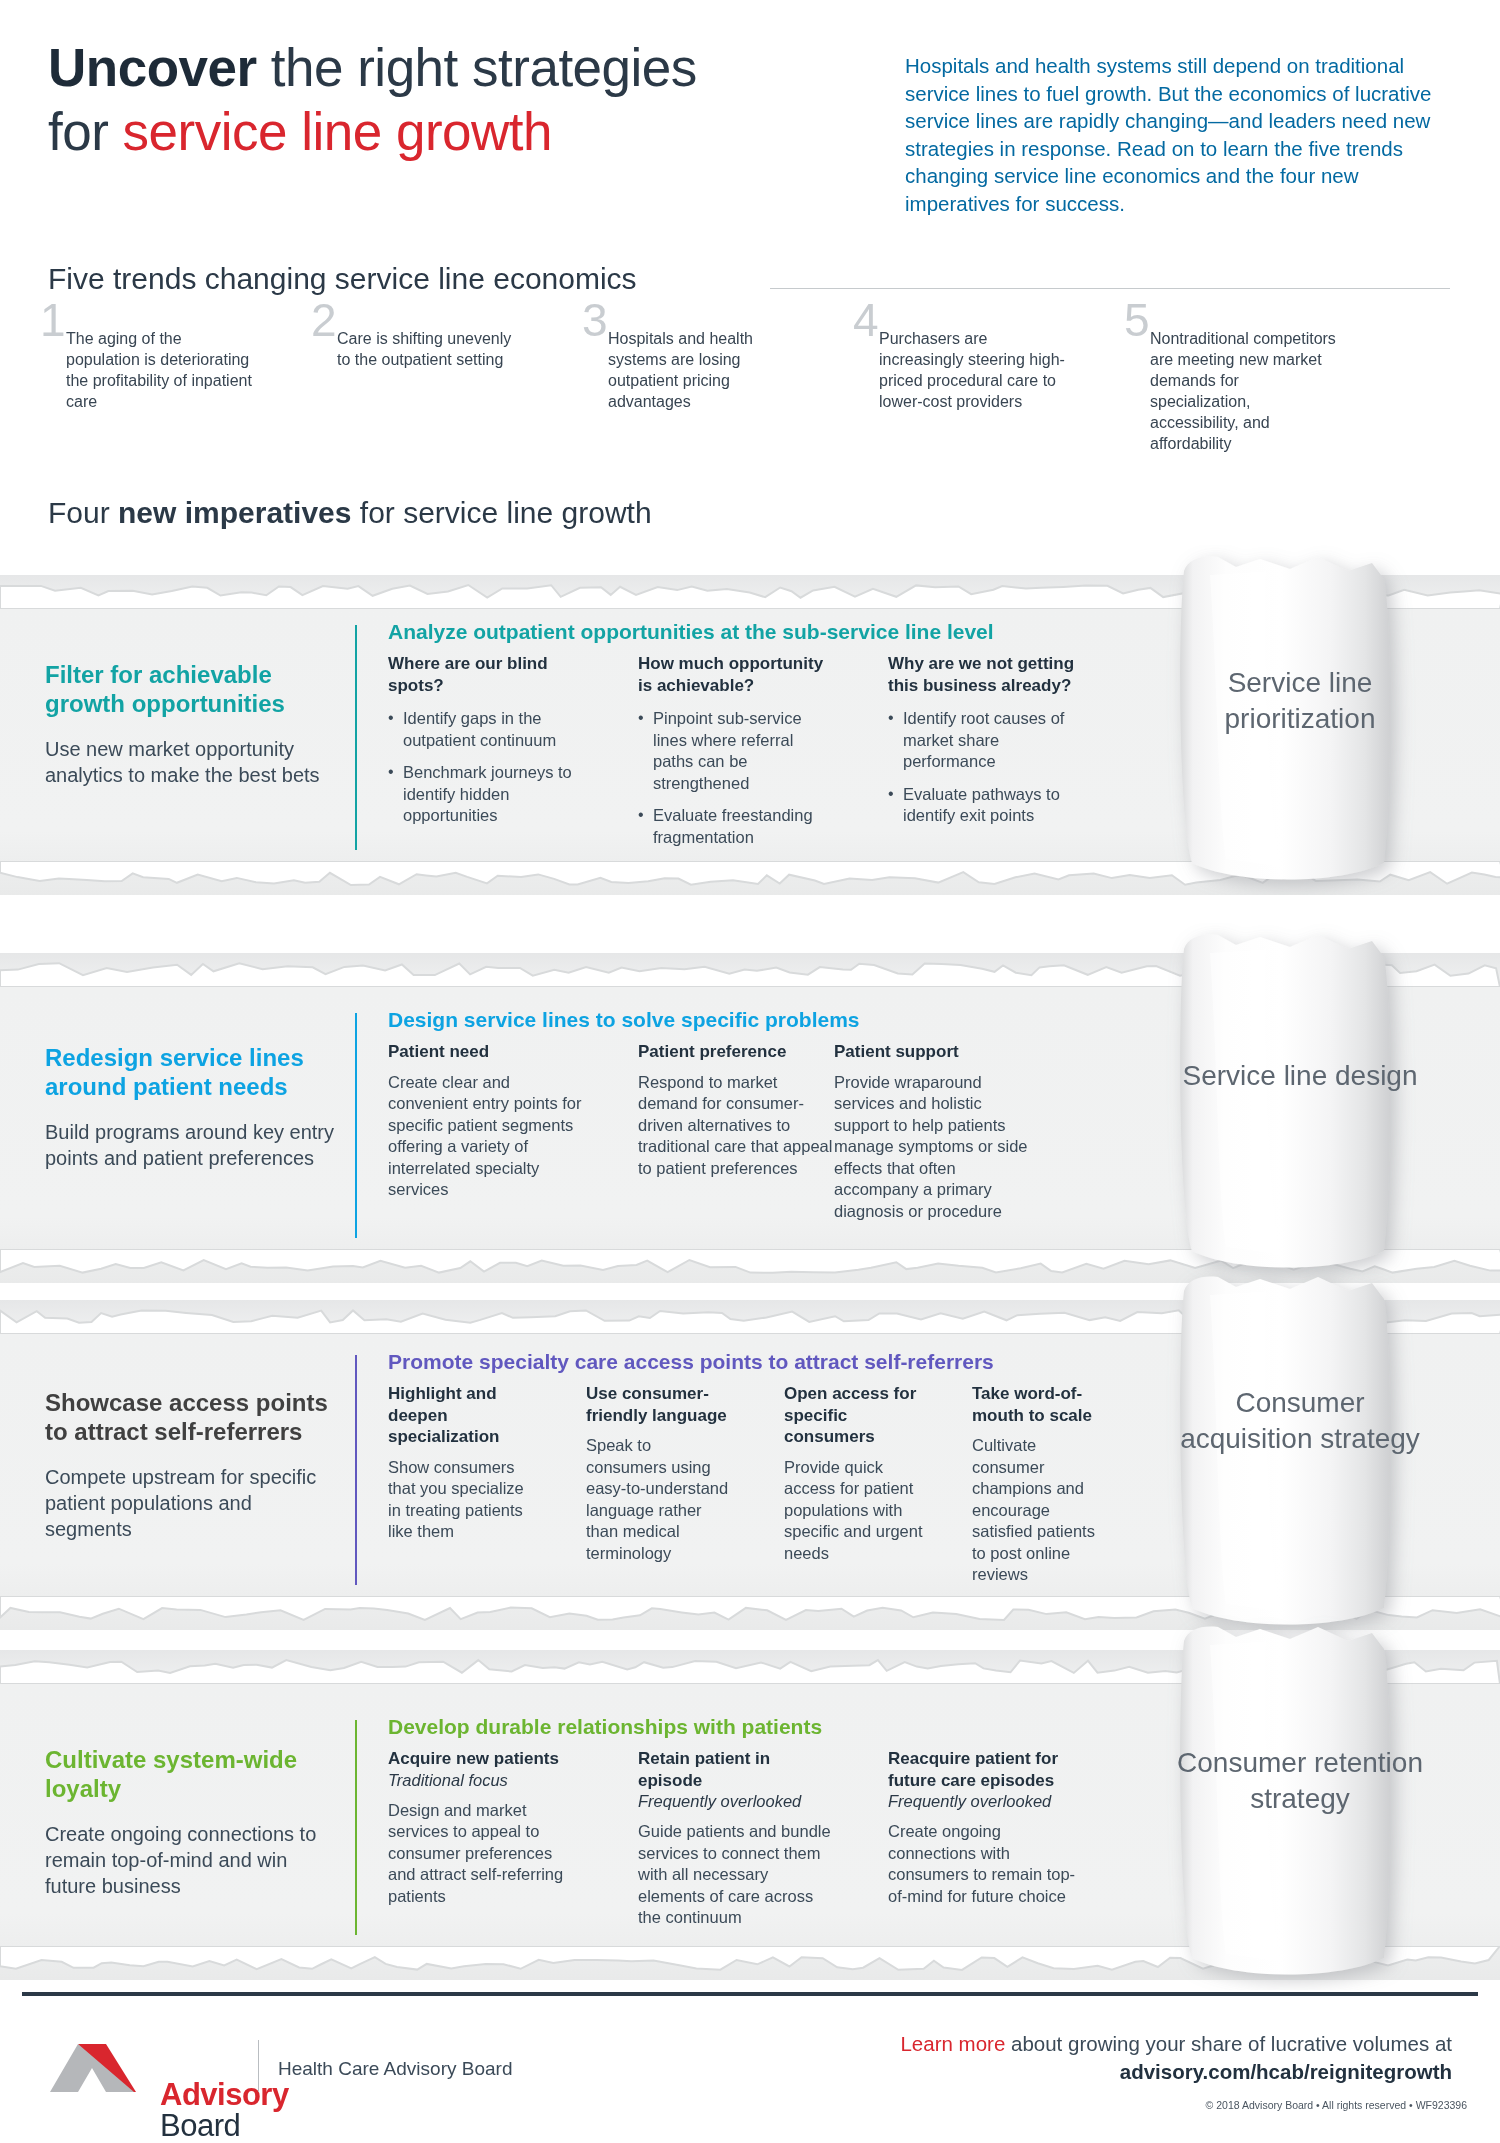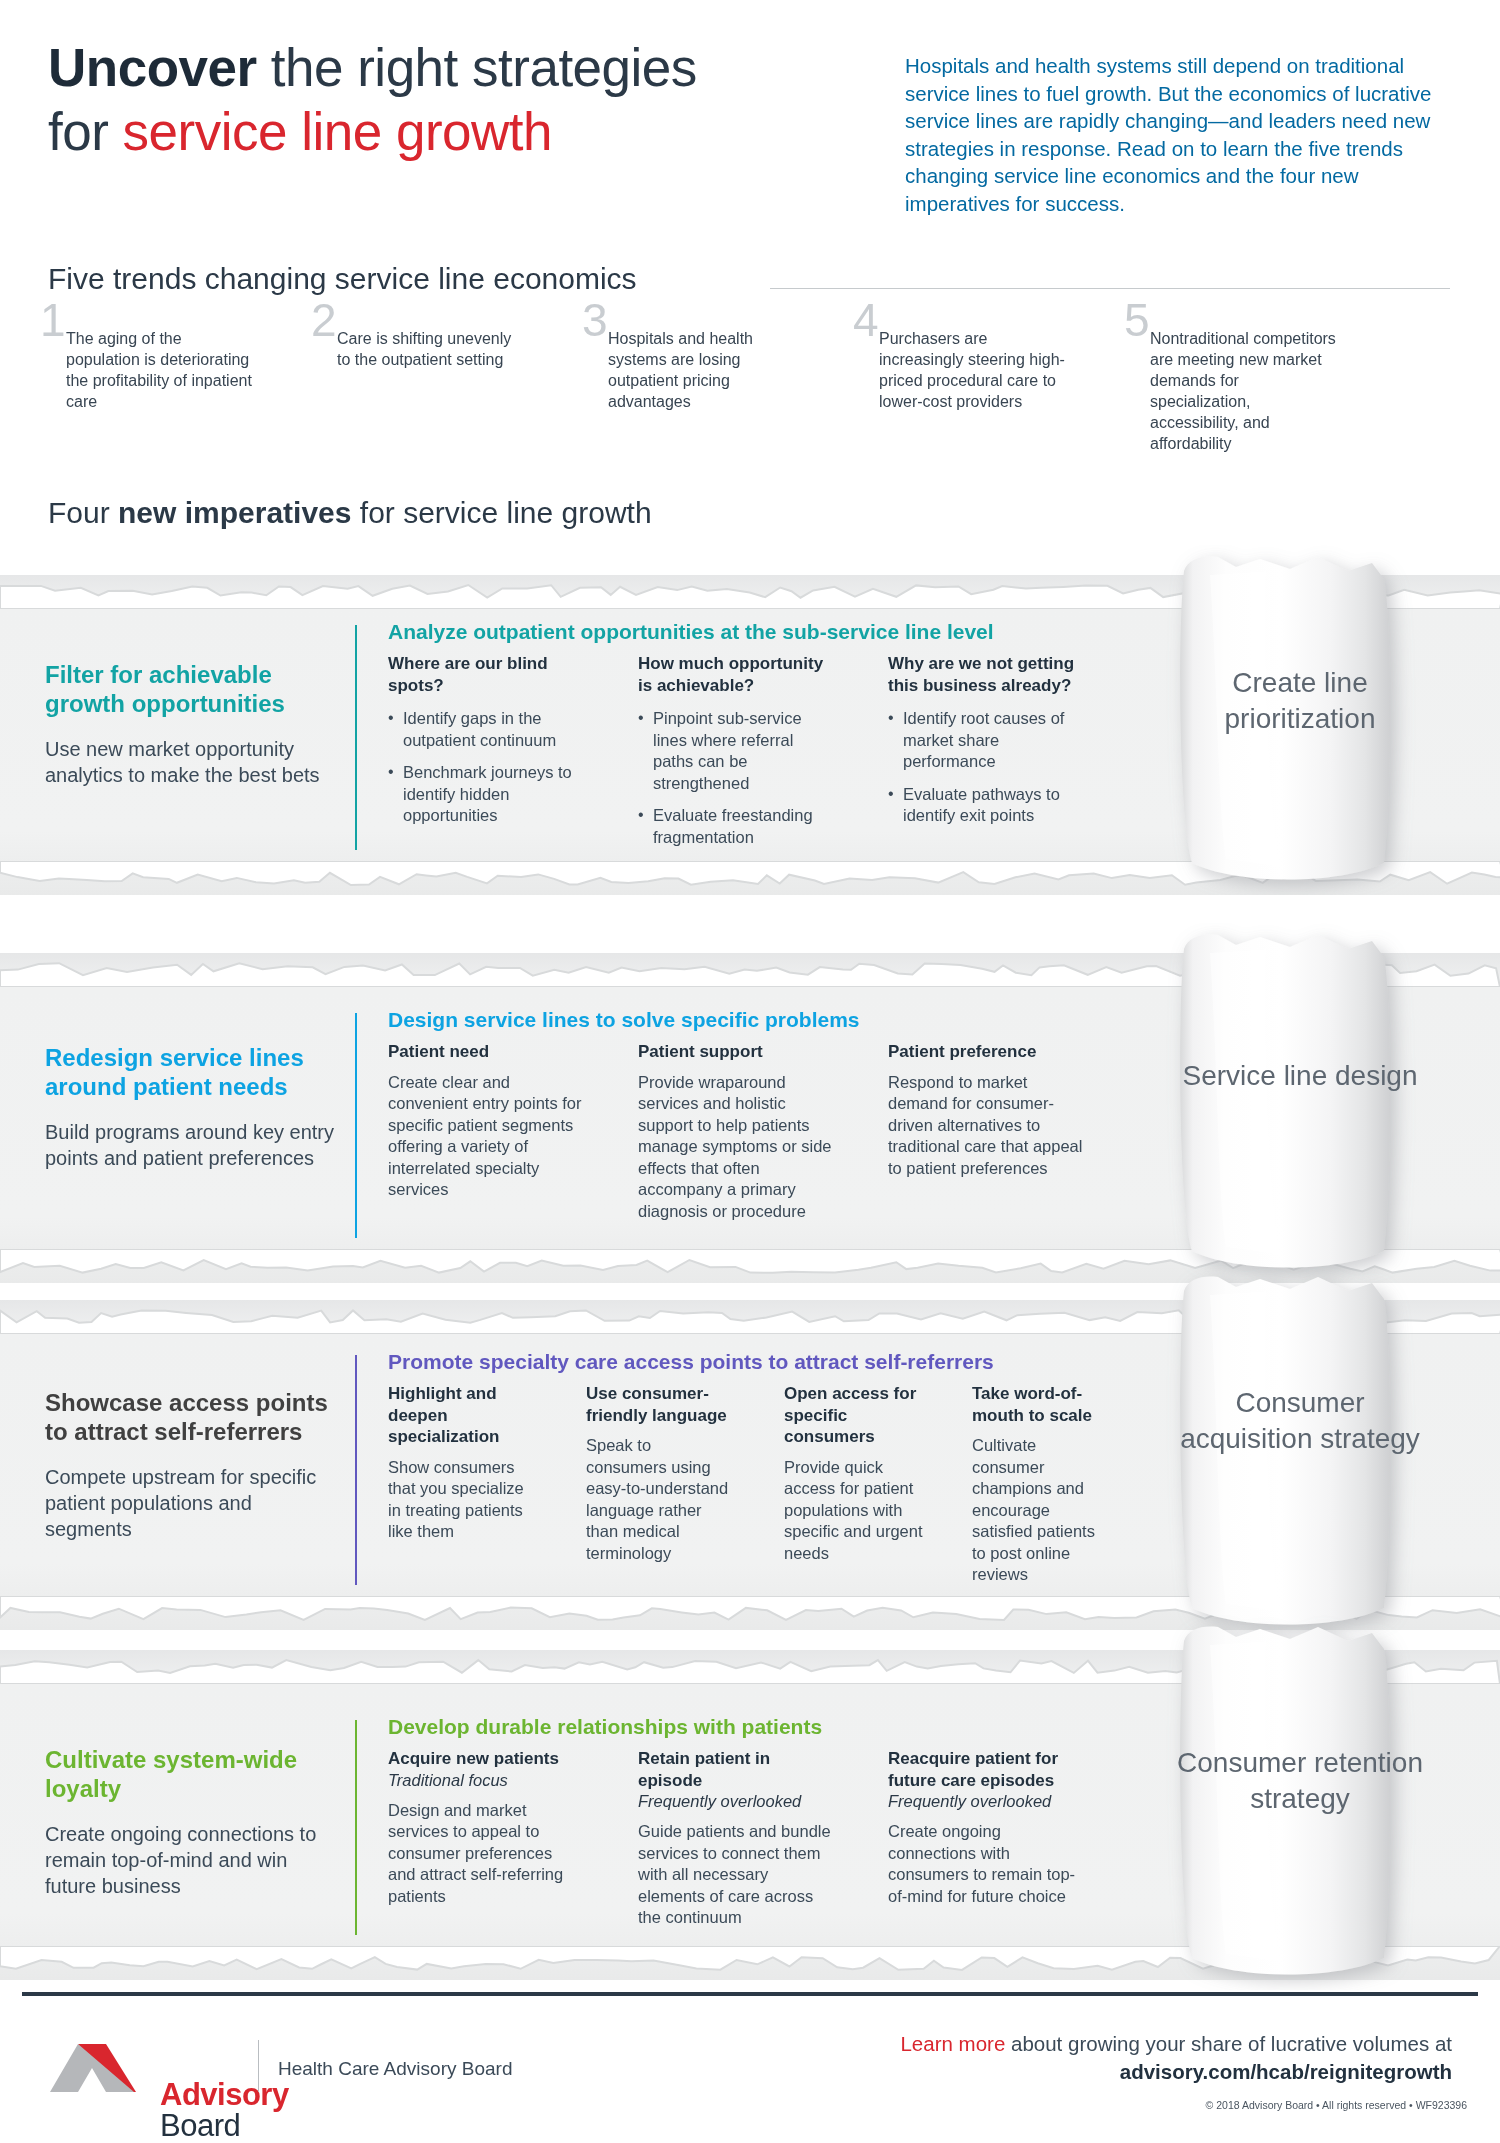--- a/index.html
+++ b/index.html
@@ -228,21 +228,21 @@
               <stop offset="88%" stop-color="#e4e5e6"></stop>
               <stop offset="100%" stop-color="#cfd0d2"></stop>
             </linearGradient>
             <filter id="sh0" x="-40%" y="-20%" width="190%" height="160%">
               <feDropShadow dx="6" dy="6" stdDeviation="9" flood-color="#8d9196" flood-opacity="0.45"></feDropShadow>
             </filter>
           </defs>
           <path filter="url(#sh0)" fill="url(#cg0)" d="M44,26 C48,14 62,10 78,12 L96,22 L120,14 L150,24 L178,12 L208,26 L232,18 L244,34 C252,70 252,250 244,318 C200,340 96,340 52,318 C38,270 38,80 44,26 Z"></path>
           <path fill="#ffffff" opacity="0.55" d="M70,30 C78,150 78,270 86,314 L140,322 C128,250 124,120 126,26 Z"></path>
         </svg>
-        <div class="curl-label" style="top:120px">Create line prioritization</div>
+        <div class="curl-label" style="top:120px">Service line prioritization</div>
       </div>
       <div class="panel" style="top: 953px; height: 330px;">
         <div class="sheen"></div>
         <div class="tear" style="top:0">
           <svg viewBox="0 0 1500 34" preserveAspectRatio="none">
             <path d="M0,34 L0,17.2 L0.0,17.2 L17.9,16.6 L38.8,11.0 L59.1,10.2 L83.0,22.1 L106.7,15.0 L127.0,19.0 L152.9,14.5 L177.1,11.7 L191.2,21.9 L202.9,11.0 L213.5,18.3 L239.3,10.2 L262.6,16.2 L287.5,13.3 L312.7,14.3 L325.5,21.2 L344.4,13.9 L363.0,12.4 L385.1,17.4 L401.9,11.5 L413.6,22.1 L434.8,22.1 L459.3,10.5 L470.1,21.4 L486.2,13.8 L498.3,15.1 L519.9,14.9 L532.8,22.6 L554.3,16.7 L568.6,19.8 L586.1,14.0 L608.8,19.6 L621.5,14.5 L639.5,18.3 L661.3,15.1 L684.4,16.3 L704.6,13.8 L729.3,20.7 L744.6,16.5 L756.9,17.8 L776.3,14.6 L789.6,19.5 L807.9,21.7 L819.8,14.1 L842.9,16.6 L851.0,16.8 L859.3,10.7 L874.1,12.1 L897.8,20.5 L912.4,21.5 L924.7,10.4 L941.8,11.1 L960.5,12.0 L982.1,15.8 L994.5,18.8 L1003.0,12.5 L1015.8,19.7 L1031.4,22.2 L1039.6,14.4 L1049.4,13.3 L1063.9,12.3 L1087.7,21.8 L1106.3,14.0 L1121.6,19.8 L1146.8,13.3 L1156.1,13.1 L1180.0,22.7 L1198.4,19.1 L1222.2,15.0 L1232.5,12.5 L1242.0,17.6 L1256.2,11.0 L1272.8,19.6 L1295.1,13.0 L1317.5,18.5 L1330.2,22.2 L1339.3,22.8 L1357.6,15.7 L1380.3,11.6 L1391.9,12.2 L1400.1,20.0 L1416.5,18.3 L1434.6,11.6 L1450.4,22.8 L1468.5,20.6 L1484.7,12.4 L1496.1,15.3 L1500,34 Z" fill="#ffffff"></path>
             <path d="M0,34 L0,17.2 L0.0,17.2 L17.9,16.6 L38.8,11.0 L59.1,10.2 L83.0,22.1 L106.7,15.0 L127.0,19.0 L152.9,14.5 L177.1,11.7 L191.2,21.9 L202.9,11.0 L213.5,18.3 L239.3,10.2 L262.6,16.2 L287.5,13.3 L312.7,14.3 L325.5,21.2 L344.4,13.9 L363.0,12.4 L385.1,17.4 L401.9,11.5 L413.6,22.1 L434.8,22.1 L459.3,10.5 L470.1,21.4 L486.2,13.8 L498.3,15.1 L519.9,14.9 L532.8,22.6 L554.3,16.7 L568.6,19.8 L586.1,14.0 L608.8,19.6 L621.5,14.5 L639.5,18.3 L661.3,15.1 L684.4,16.3 L704.6,13.8 L729.3,20.7 L744.6,16.5 L756.9,17.8 L776.3,14.6 L789.6,19.5 L807.9,21.7 L819.8,14.1 L842.9,16.6 L851.0,16.8 L859.3,10.7 L874.1,12.1 L897.8,20.5 L912.4,21.5 L924.7,10.4 L941.8,11.1 L960.5,12.0 L982.1,15.8 L994.5,18.8 L1003.0,12.5 L1015.8,19.7 L1031.4,22.2 L1039.6,14.4 L1049.4,13.3 L1063.9,12.3 L1087.7,21.8 L1106.3,14.0 L1121.6,19.8 L1146.8,13.3 L1156.1,13.1 L1180.0,22.7 L1198.4,19.1 L1222.2,15.0 L1232.5,12.5 L1242.0,17.6 L1256.2,11.0 L1272.8,19.6 L1295.1,13.0 L1317.5,18.5 L1330.2,22.2 L1339.3,22.8 L1357.6,15.7 L1380.3,11.6 L1391.9,12.2 L1400.1,20.0 L1416.5,18.3 L1434.6,11.6 L1450.4,22.8 L1468.5,20.6 L1484.7,12.4 L1496.1,15.3 L1500,34 Z" fill="none" stroke="#d8dadb" stroke-width="2"></path>
           </svg>
         </div>
         <div class="tear" style="top:296px;transform:scaleY(-1)">
@@ -255,27 +255,27 @@
           <div class="p-title" style="color:#0DA3E2">Redesign service lines around patient needs</div>
           <div class="p-sub">Build programs around key entry points and patient preferences</div>
         </div>
         <div class="divider" style="left:355px;top:60px;height:225px;background:#0DA3E2"></div>
         <div class="p-head" style="left:388px;top:55px;color:#0DA3E2">Design service lines to solve specific problems</div>
         <div class="cols" style="left:388px;top:88px">
           <div class="col" style="width:196px;margin-right:54px">
             <h4>Patient need</h4>
             <p class="body">Create clear and convenient entry points for specific patient segments offering a variety of interrelated specialty services</p>
           </div>
-          <div class="col" style="width:196px;margin-right:54px">
-            <h4>Patient support</h4>
-            <p class="body">Provide wraparound services and holistic support to help patients manage symptoms or side effects that often accompany a primary diagnosis or procedure</p>
-          </div>
           <div class="col" style="width:196px;margin-right:0px">
             <h4>Patient preference</h4>
             <p class="body">Respond to market demand for consumer-driven alternatives to traditional care that appeal to patient preferences</p>
+          </div>
+          <div class="col" style="width:196px;margin-right:54px">
+            <h4>Patient support</h4>
+            <p class="body">Provide wraparound services and holistic support to help patients manage symptoms or side effects that often accompany a primary diagnosis or procedure</p>
           </div>
         </div>
       </div>
       <div class="curl" style="left: 1175px; top: 923px; width: 250px; height: 320px;">
         <svg width="320" height="360" viewBox="0 0 320 360" style="position:absolute;left:-35px;top:0">
           <defs>
             <linearGradient id="cg1" x1="0" y1="0" x2="1" y2="0">
               <stop offset="0%" stop-color="#d9dadb"></stop>
               <stop offset="6%" stop-color="#f2f2f3"></stop>
               <stop offset="22%" stop-color="#fdfdfd"></stop>

